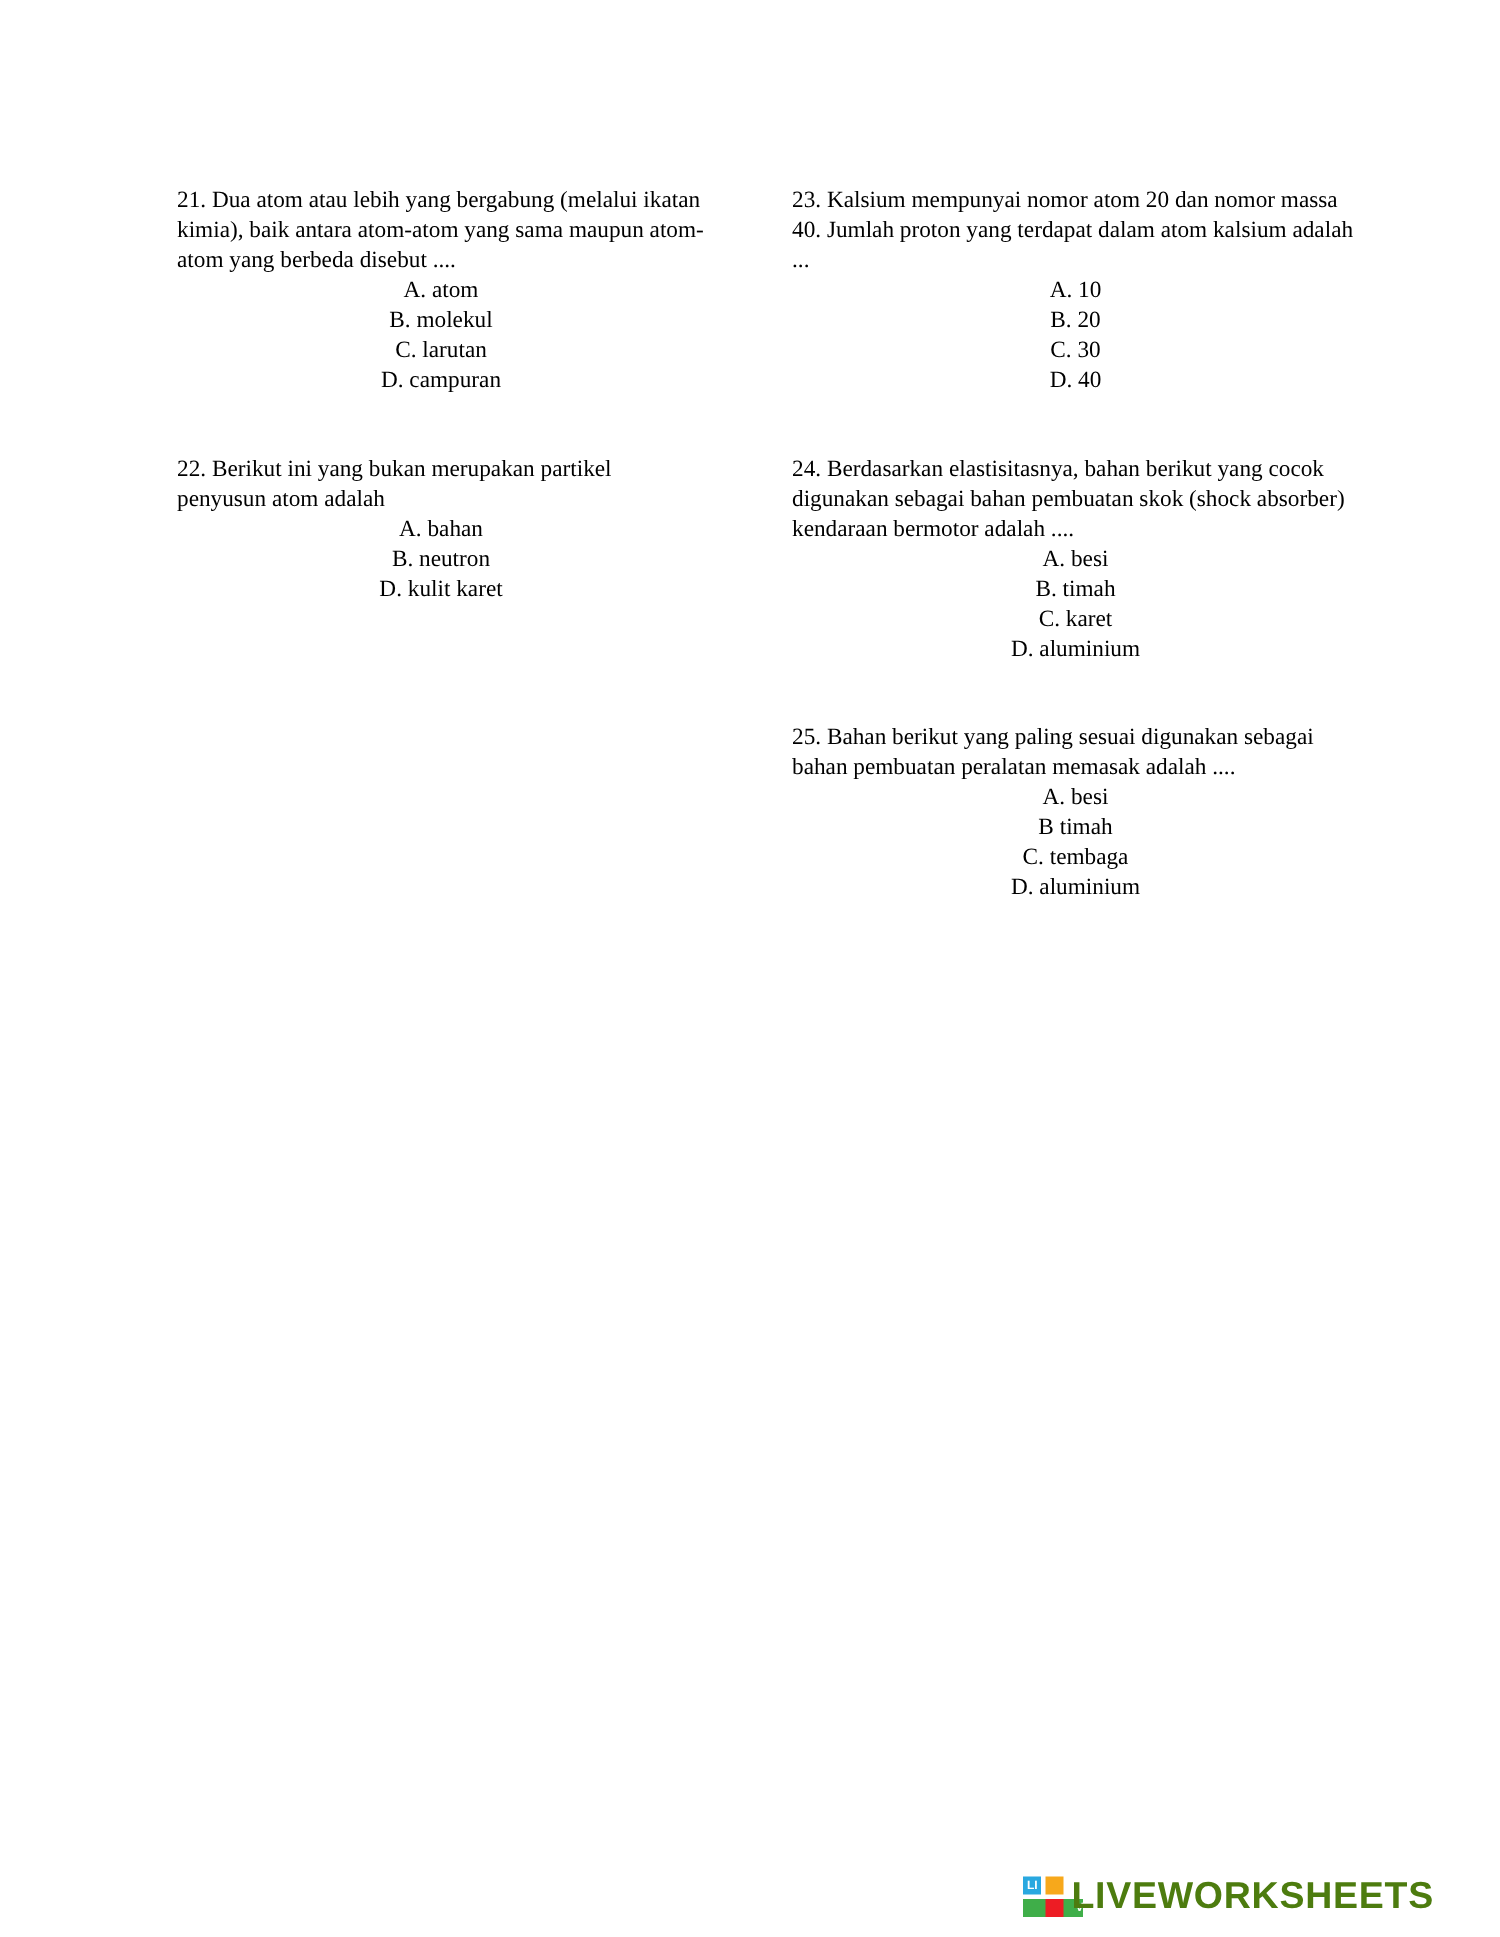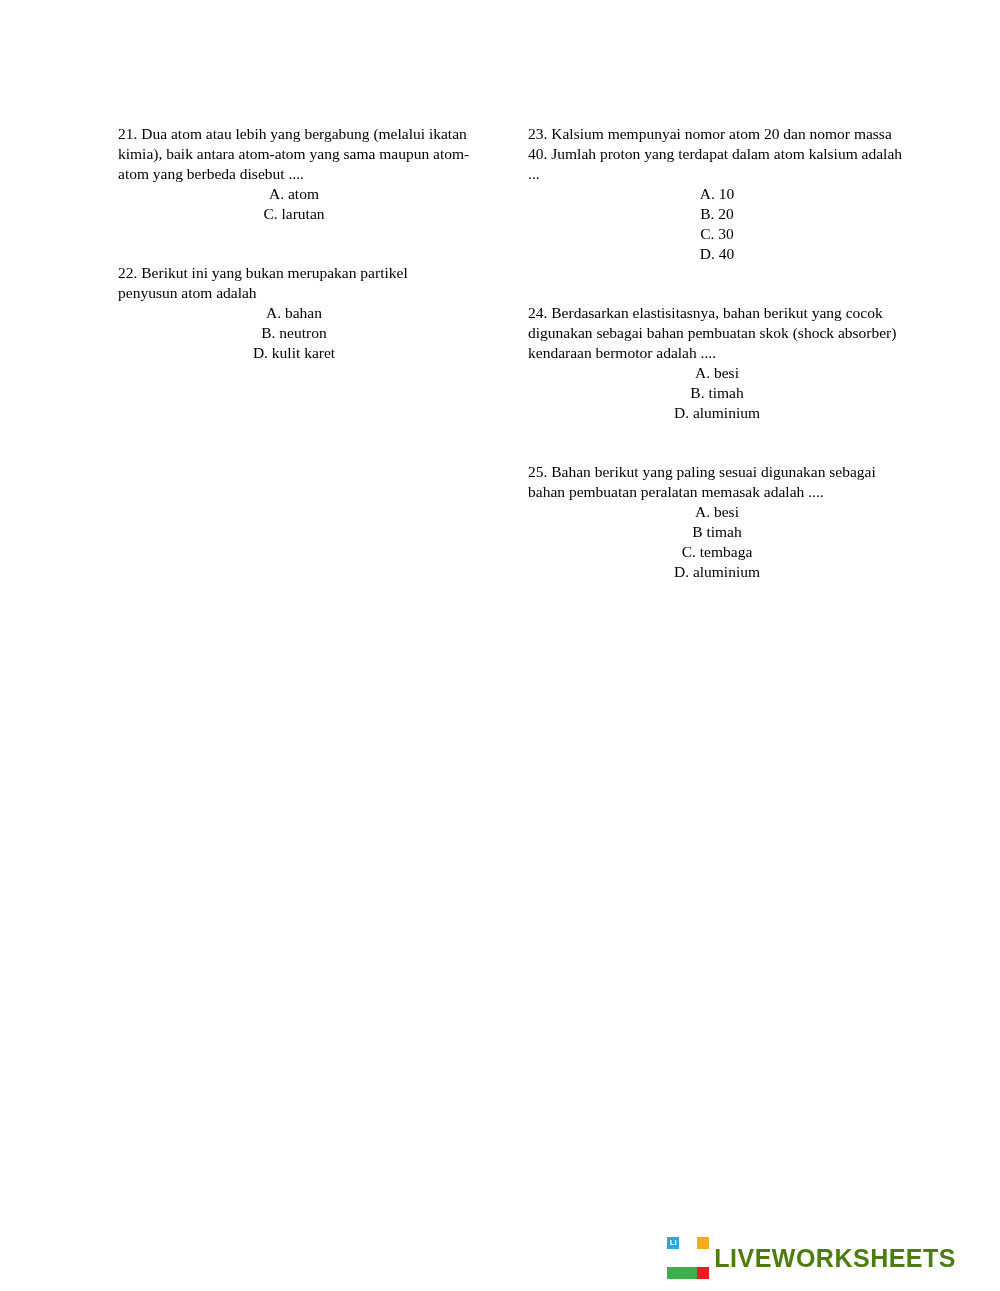--- a/index.html
+++ b/index.html
@@ -44,21 +44,21 @@
     right: 44px;
     bottom: 12px;
     display: flex;
     align-items: center;
     gap: 5px;
   }
   .logo-grid {
     display: grid;
     grid-template-columns: 12px 12px;
     grid-template-rows: 12px 12px;
-    gap: 18px;
+    gap: 3px;
   }
   .logo-cell {
     display: flex;
     align-items: center;
     justify-content: center;
     color: #ffffff;
     font-family: "Liberation Sans", sans-serif;
     font-weight: bold;
     font-size: 8px;
     line-height: 1;
@@ -76,21 +76,23 @@
   }
 </style>
 </head>
 <body>
 
 <div class="column column-left">
 
   <div class="question">
     <p class="q-text">21. Dua atom atau lebih yang bergabung (melalui ikatan kimia), baik antara atom-atom yang sama maupun atom-atom yang berbeda disebut ....</p>
     <div class="option">A. atom</div>
+    <div class="option">B. molekul</div>
     <div class="option">C. larutan</div>
+    <div class="option">D. campuran</div>
   </div>
 
   <div class="question">
     <p class="q-text">22. Berikut ini yang bukan merupakan partikel penyusun atom adalah</p>
     <div class="option">A. bahan</div>
     <div class="option">B. neutron</div>
     <div class="option">D. kulit karet</div>
   </div>
 
 </div>
@@ -102,20 +104,21 @@
     <div class="option">A. 10</div>
     <div class="option">B. 20</div>
     <div class="option">C. 30</div>
     <div class="option">D. 40</div>
   </div>
 
   <div class="question">
     <p class="q-text">24. Berdasarkan elastisitasnya, bahan berikut yang cocok digunakan sebagai bahan pembuatan skok (shock absorber) kendaraan bermotor adalah ....</p>
     <div class="option">A. besi</div>
     <div class="option">B. timah</div>
+    <div class="option">C. karet</div>
     <div class="option">D. aluminium</div>
   </div>
 
   <div class="question">
     <p class="q-text">25. Bahan berikut yang paling sesuai digunakan sebagai bahan pembuatan peralatan memasak adalah ....</p>
     <div class="option">A. besi</div>
     <div class="option">B timah</div>
     <div class="option">C. tembaga</div>
     <div class="option">D. aluminium</div>
   </div>

